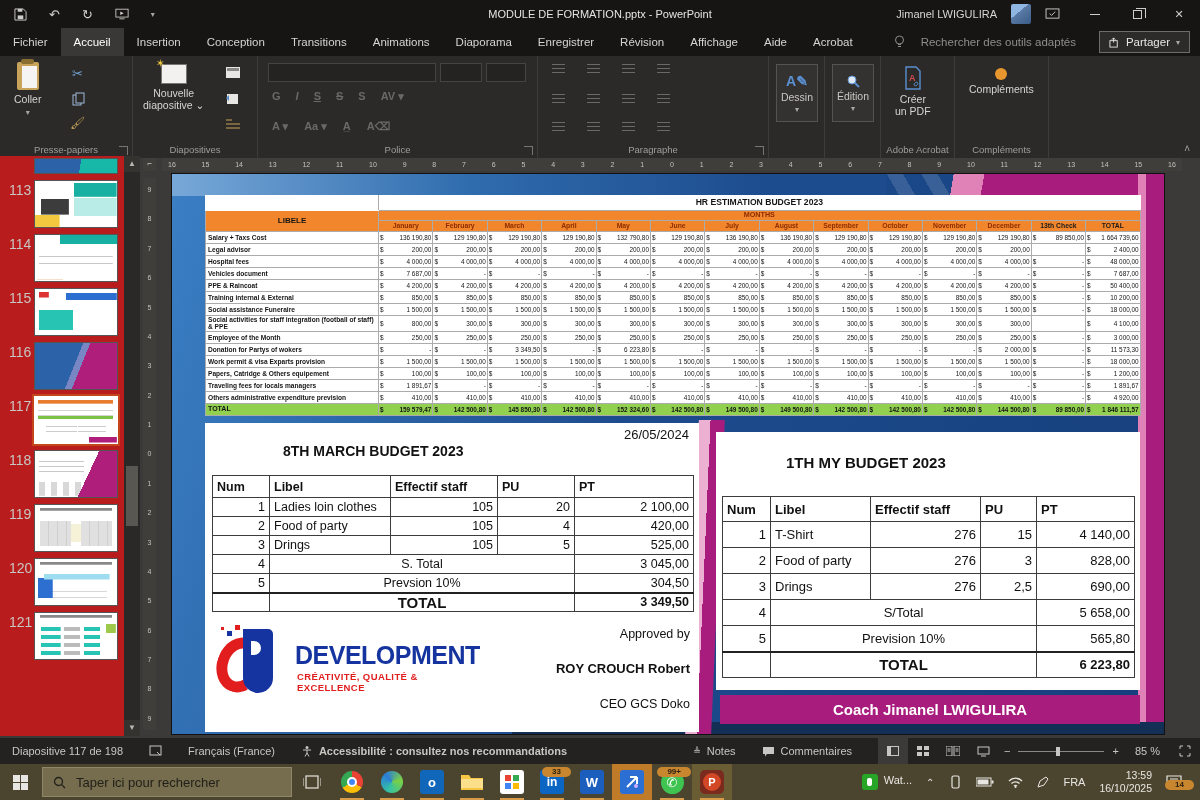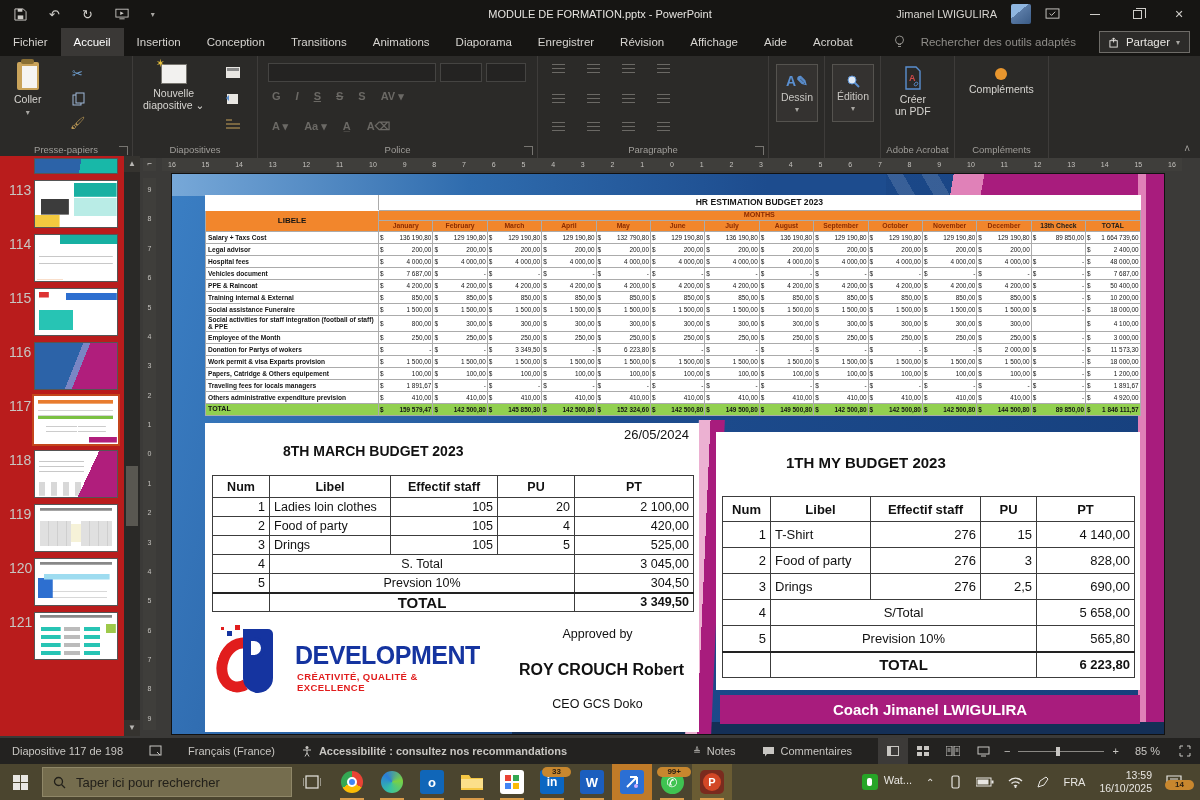--- a/index.html
+++ b/index.html
@@ -93,44 +93,44 @@
 #hr-table tr.totalr td{background:#92d050;font-weight:bold}
 #hr-table tr.totalr .rlabel{font-size:7px}
 
 
 #march-panel{left:33px;top:249px;width:494px;height:309px;background:#fff}
 #my-panel{left:544px;top:258px;width:424px;height:258px;background:#fff}
 .bdg-date{position:absolute;right:10px;top:4px;font-size:13px;color:#111}
 .bdg-title{position:absolute;font-weight:bold;color:#111}
 table.bdg{border-collapse:collapse;position:absolute;table-layout:fixed;color:#111}
 table.bdg td{border:1px solid #3c3c3c;padding:0 4px;overflow:hidden;white-space:nowrap}
-table.bdg .hd{font-weight:bold;text-align:center}
+table.bdg .hd{font-weight:bold;}
 table.bdg .rn{text-align:right}
 table.bdg .ln{text-align:left}
 table.bdg .cn{text-align:center}
 table.bdg tr.tot td{border-top:2px solid #222;font-weight:bold}
 #march-table{left:7px;top:52px;width:481px;font-size:12.5px}
 #march-table td{height:19px}
 #march-table tr.hd-r td{height:22px}
 #my-table{left:6px;top:64px;width:412px;font-size:13px}
 #my-table td{height:26px}
 #my-table tr.hd-r td{height:25px}
 
 
 #logo{left:12px;top:200px;width:270px;height:95px}
 #emblem{position:absolute;left:0;top:6px;width:66px;height:76px}
 #emb-c{position:absolute;left:0;top:8px;width:46px;height:56px;border:11px solid #e11d1d;border-right-color:transparent;border-radius:50%;transform:rotate(20deg)}
 #emb-j{position:absolute;left:26px;top:0;width:30px;height:64px;background:#1534a0;border-radius:0 6px 18px 18px}
 #emb-d{position:absolute;left:30px;top:8px;width:18px;height:22px;background:#fff;border-radius:0 12px 12px 0;border:4px solid #1534a0}
 .pix{position:absolute;width:5px;height:5px}
 #brand{position:absolute;left:78px;top:18px;font-size:25px;font-weight:bold;color:#1534a0;letter-spacing:-.5px}
 #tagline{position:absolute;left:80px;top:48px;font-size:9.5px;font-weight:bold;color:#e11d1d;letter-spacing:.4px}
-#approval{left:300px;top:200px;width:185px;height:100px;text-align:center;color:#111}
+#approval{left:300px;top:200px;width:185px;height:100px;text-align:right;color:#111}
 #appr1{position:absolute;top:4px;left:0;right:0;font-size:12.5px}
-#appr2{position:absolute;top:38px;left:8px;right:0;font-size:16px;font-weight:bold}
+#appr2{position:absolute;top:38px;left:8px;right:0;font-size:13px;font-weight:bold}
 #appr3{position:absolute;top:74px;left:0;right:0;font-size:12.5px}
 #coach-bar{left:548px;top:521px;width:420px;height:29px;background:#a81c7d;color:#fff;font-weight:bold;font-size:15px;display:flex;align-items:center;justify-content:center}
 
 
 #statusbar{left:0;top:738px;width:1200px;height:26px;background:#232220;color:#c8c6c2;font-size:11px;display:flex;align-items:center}
 .sb-item{display:flex;align-items:center;gap:6px;margin-right:26px}
 .viewbtn{width:30px;height:26px;display:flex;align-items:center;justify-content:center}
 .viewbtn.on{background:#3c3a38}
 .vb-ic{width:12px;height:10px;border:1px solid #c8c6c2}
 #zoomslider{display:flex;align-items:center;gap:8px;margin:0 6px}

